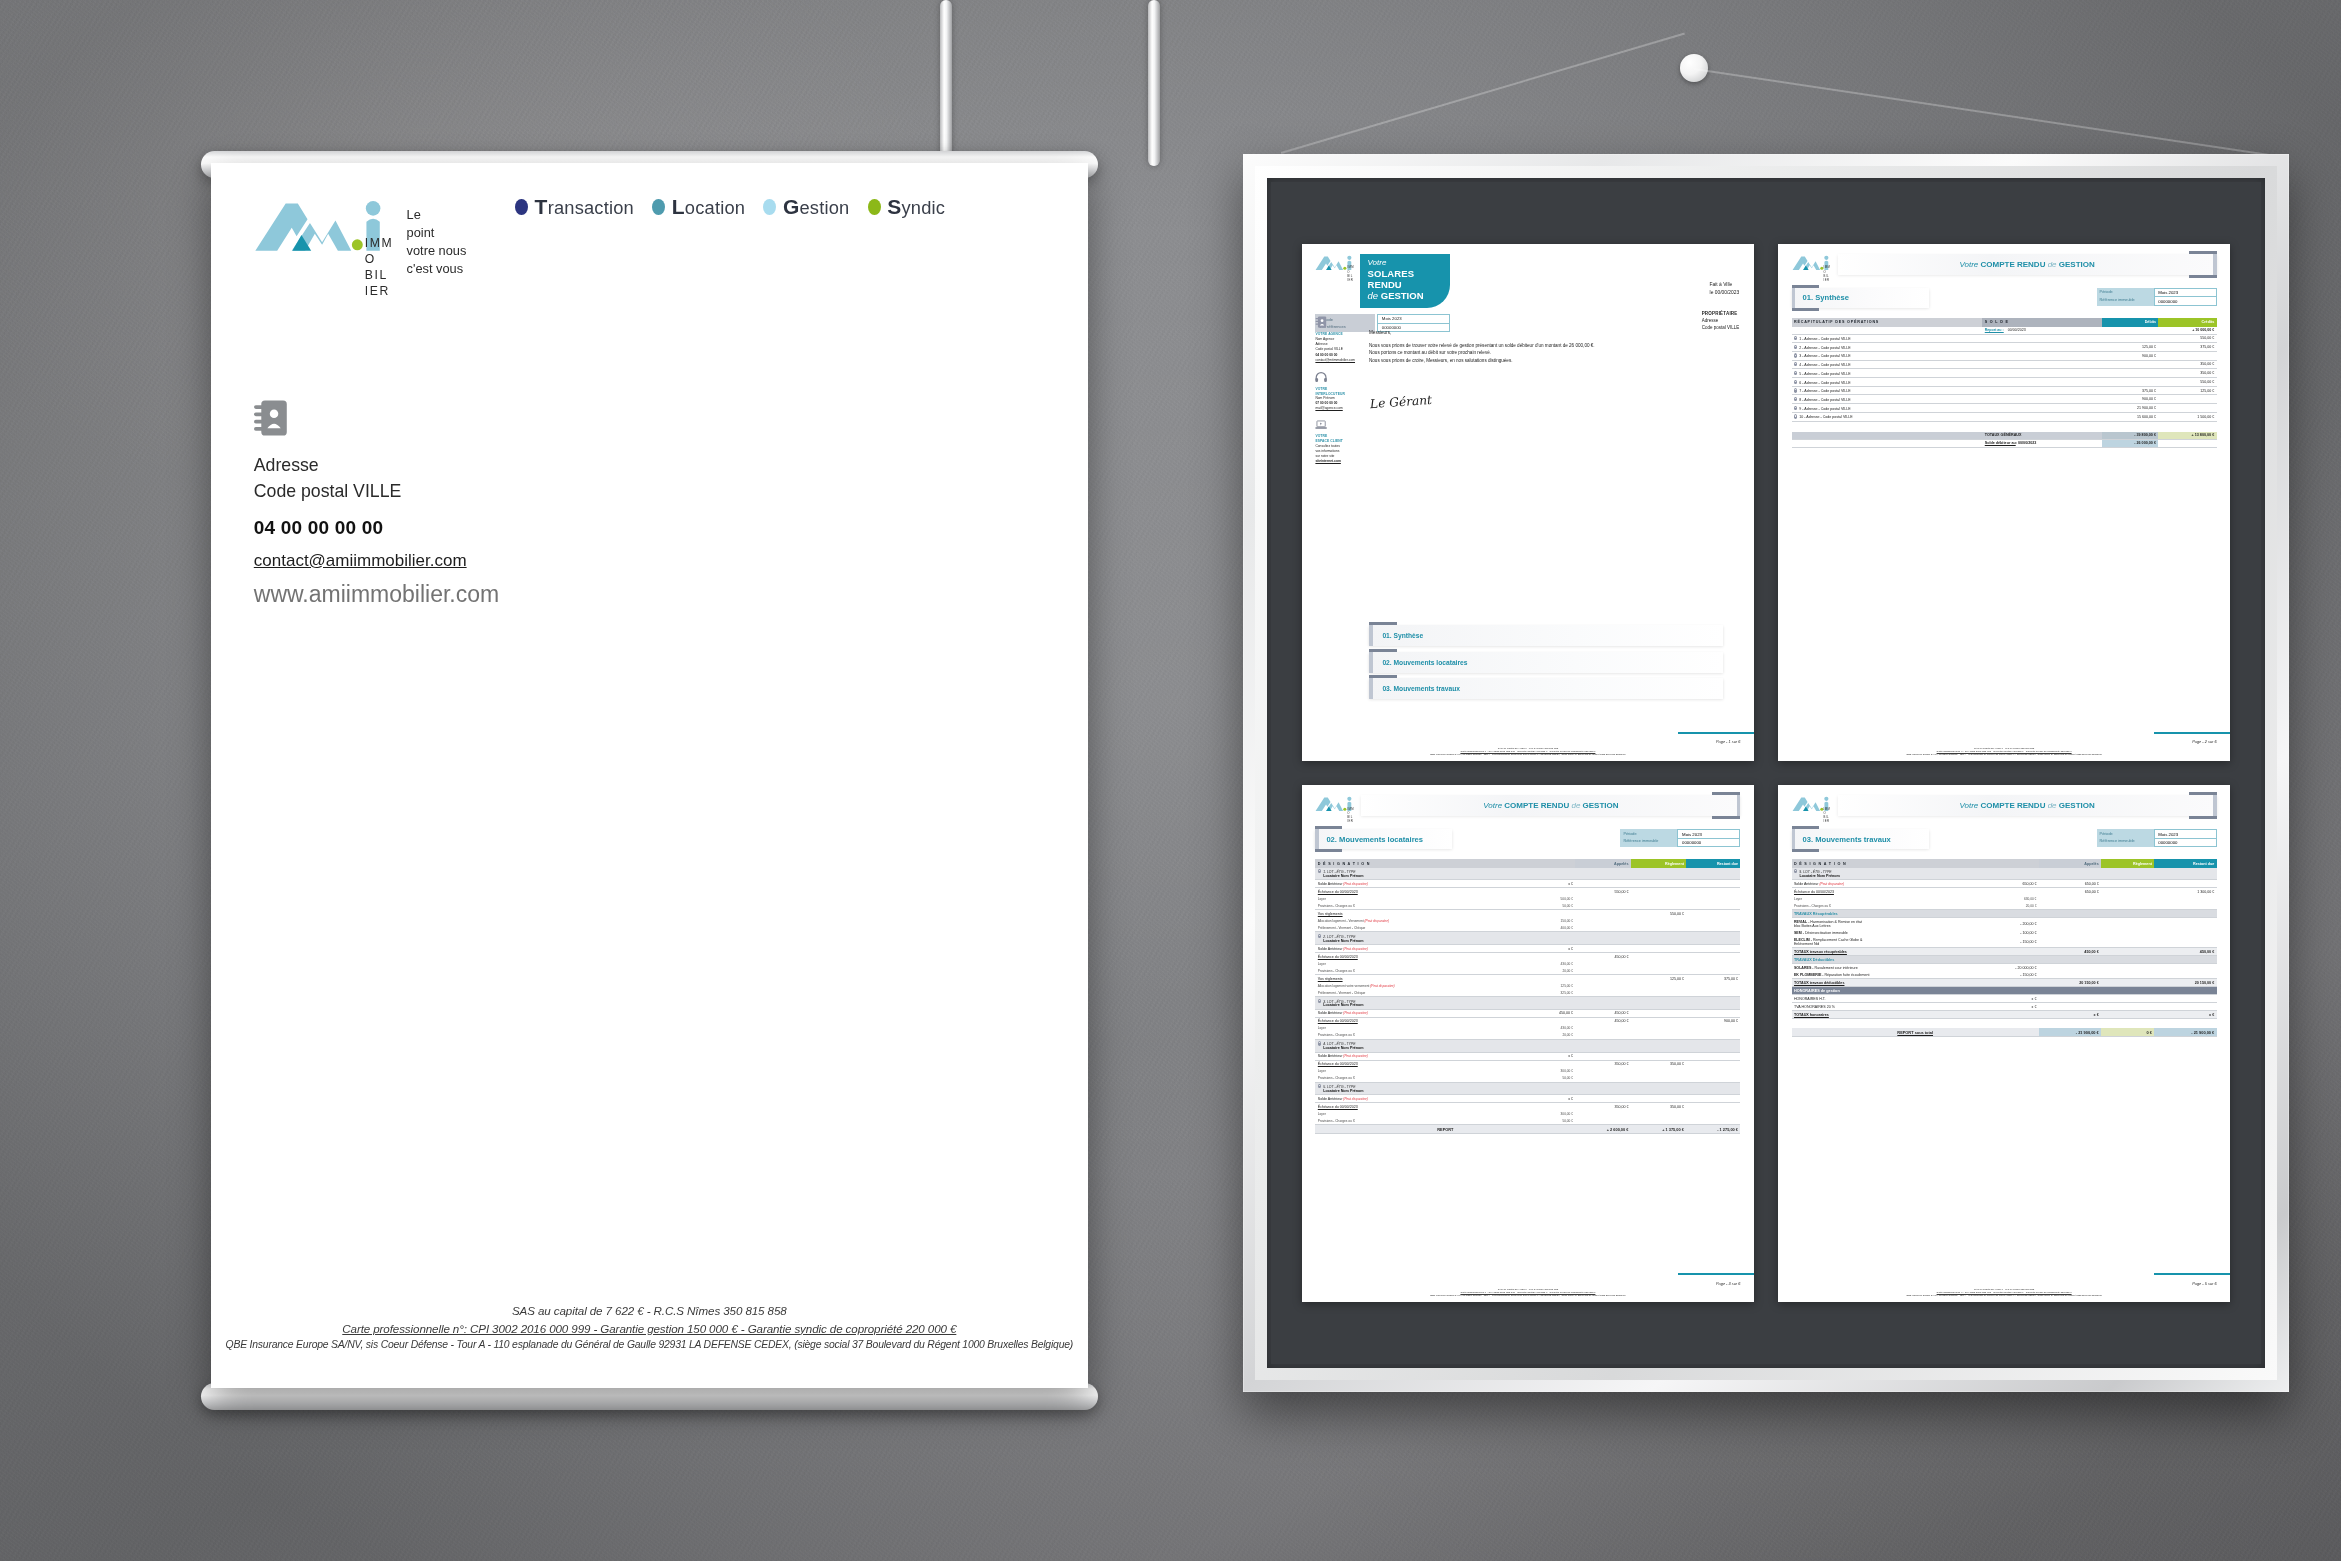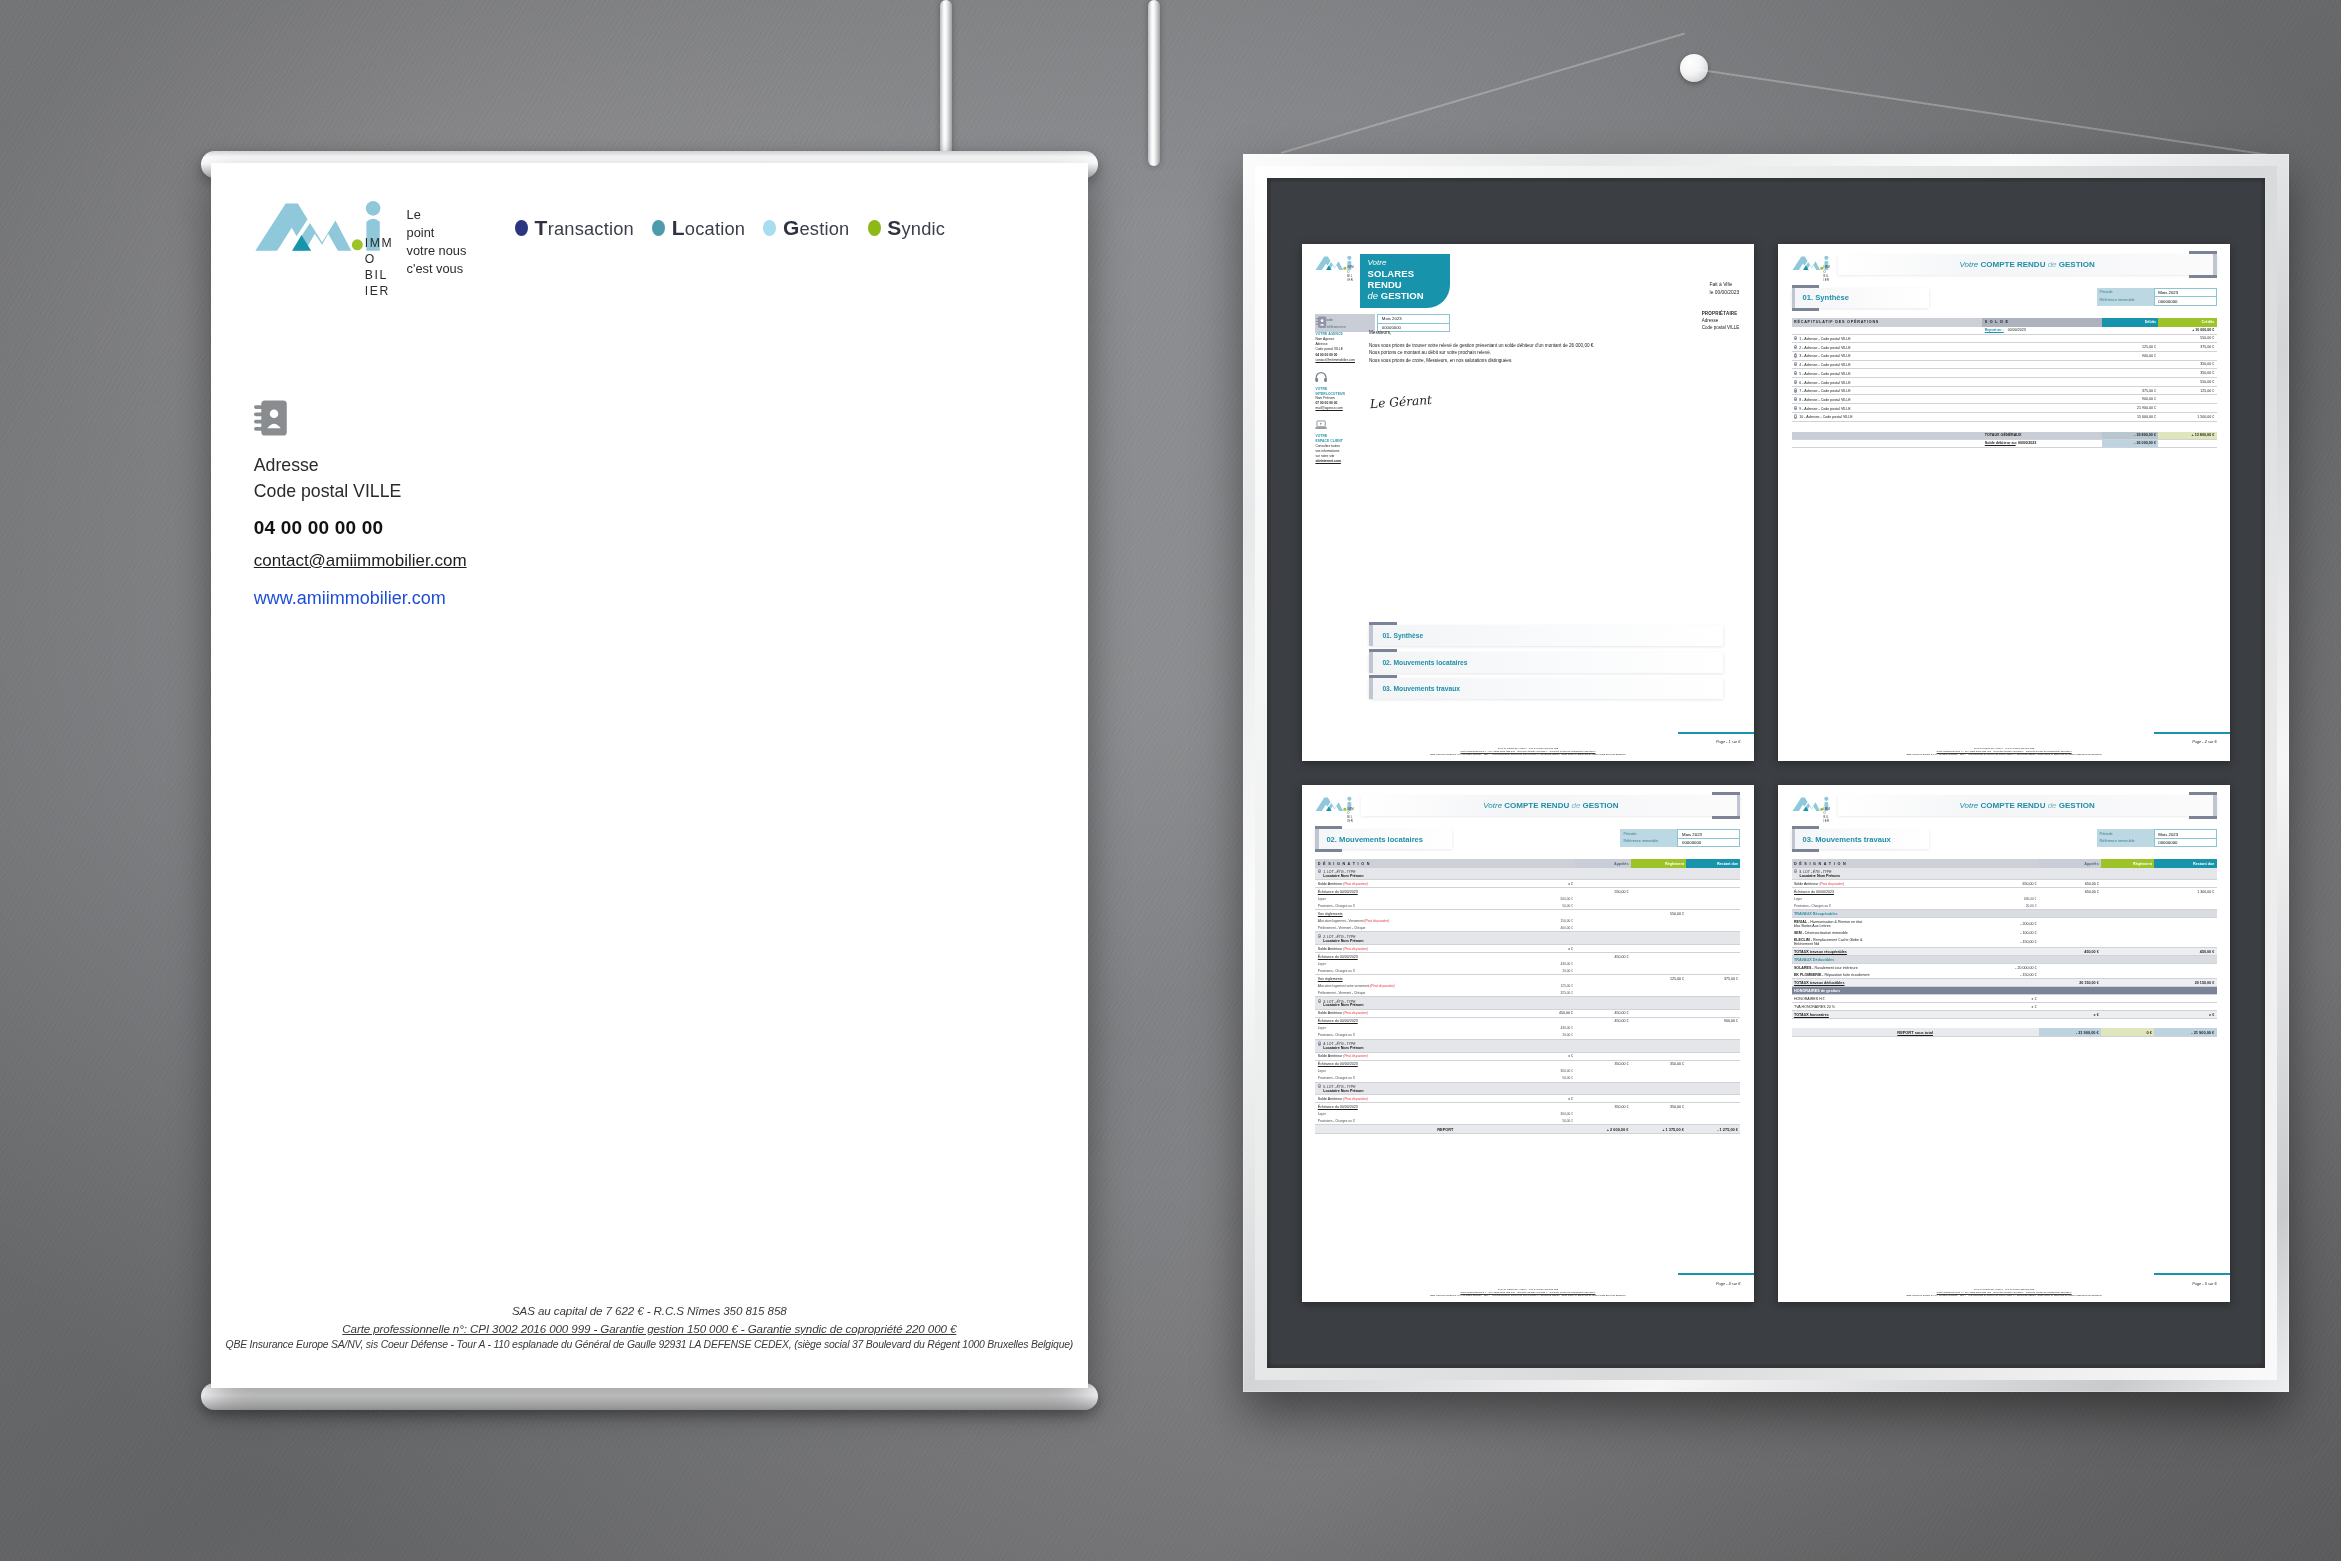--- a/index.html
+++ b/index.html
@@ -33,33 +33,33 @@
   .rail.bottom{top:1383px;}
   .poster-sheet{position:absolute;left:9.8px;top:163px;width:877px;height:1225px;background:#fff;
     box-shadow:0 16px 37px rgba(0,0,0,.40);}
 
   .lh-inner{position:absolute;inset:0;padding:32px 43px;}
   .lh-head{display:flex;align-items:flex-start;gap:24.4px;}
   .logo-block{display:flex;align-items:flex-start;gap:4.9px;}
   .logo-mark{width:152px;height:68px;flex:none;}
   .logo-stack{display:flex;flex-direction:column;margin-left:-46px;margin-top:41px;font-size:12.2px;letter-spacing:1.6px;color:#2b2b2b;line-height:1.30;font-weight:400;}
   .logo-tag{margin-left:8.5px;margin-top:11px;font-size:12.8px;line-height:1.42;color:#2b2b2b;font-weight:400;}
-  .nav-row{display:flex;align-items:center;gap:18.3px;margin-top:21px;margin-left:24.4px;}
+  .nav-row{display:flex;align-items:center;gap:18.3px;margin-left:24.4px;}
   .nav-item{display:flex;align-items:center;gap:6.7px;}
   .nav-dot{width:12.8px;height:16px;border-radius:50%;flex:none;}
   .nav-label{font-size:18.3px;color:#3a3f4a;letter-spacing:0.2px;}
   .nav-label b{font-weight:700;font-size:21px;color:#2d3340;}
 
   .contact-ico{margin-top:100px;}
   .contact{margin-top:13.4px;line-height:1.46;}
   .c-name{font-size:21px;font-weight:700;color:#4e9bae;letter-spacing:0.1px;}
   .c-line{font-size:17.7px;color:#2a2a2a;font-weight:300;}
   .c-tel{font-size:19px;font-weight:700;color:#111;margin-top:9.8px;letter-spacing:0.2px;}
   .c-mail{font-size:17px;color:#1d1d1d;text-decoration:underline;margin-top:6.7px;display:inline-block;font-weight:300;}
-  .c-web{font-size:18px;color:#1d4ed8;margin-top:11px;font-weight:300;}
+  .c-web{font-size:23px;color:#737373;margin-top:4px;font-weight:300;}
 
   .lh-foot{position:absolute;left:0;right:0;bottom:38px;text-align:center;color:#3a3a3a;font-style:italic;}
   .lh-foot .f1{font-size:11.6px;letter-spacing:-0.1px;}
   .lh-foot .f2{font-size:11.6px;margin-top:4.3px;text-decoration:underline;letter-spacing:-0.1px;}
   .lh-foot .f3{font-size:10.4px;margin-top:4.3px;letter-spacing:-0.2px;}
 
   
   #frame-wrap{position:absolute;left:1243px;top:154px;width:1046px;height:1238px;}
   .nail{position:absolute;left:1680px;top:54px;width:28px;height:28px;border-radius:50%;
     background:radial-gradient(circle at 34% 30%,#ffffff 0%,#f4f4f4 44%,#d4d5d6 78%,#b5b6b7 100%);

